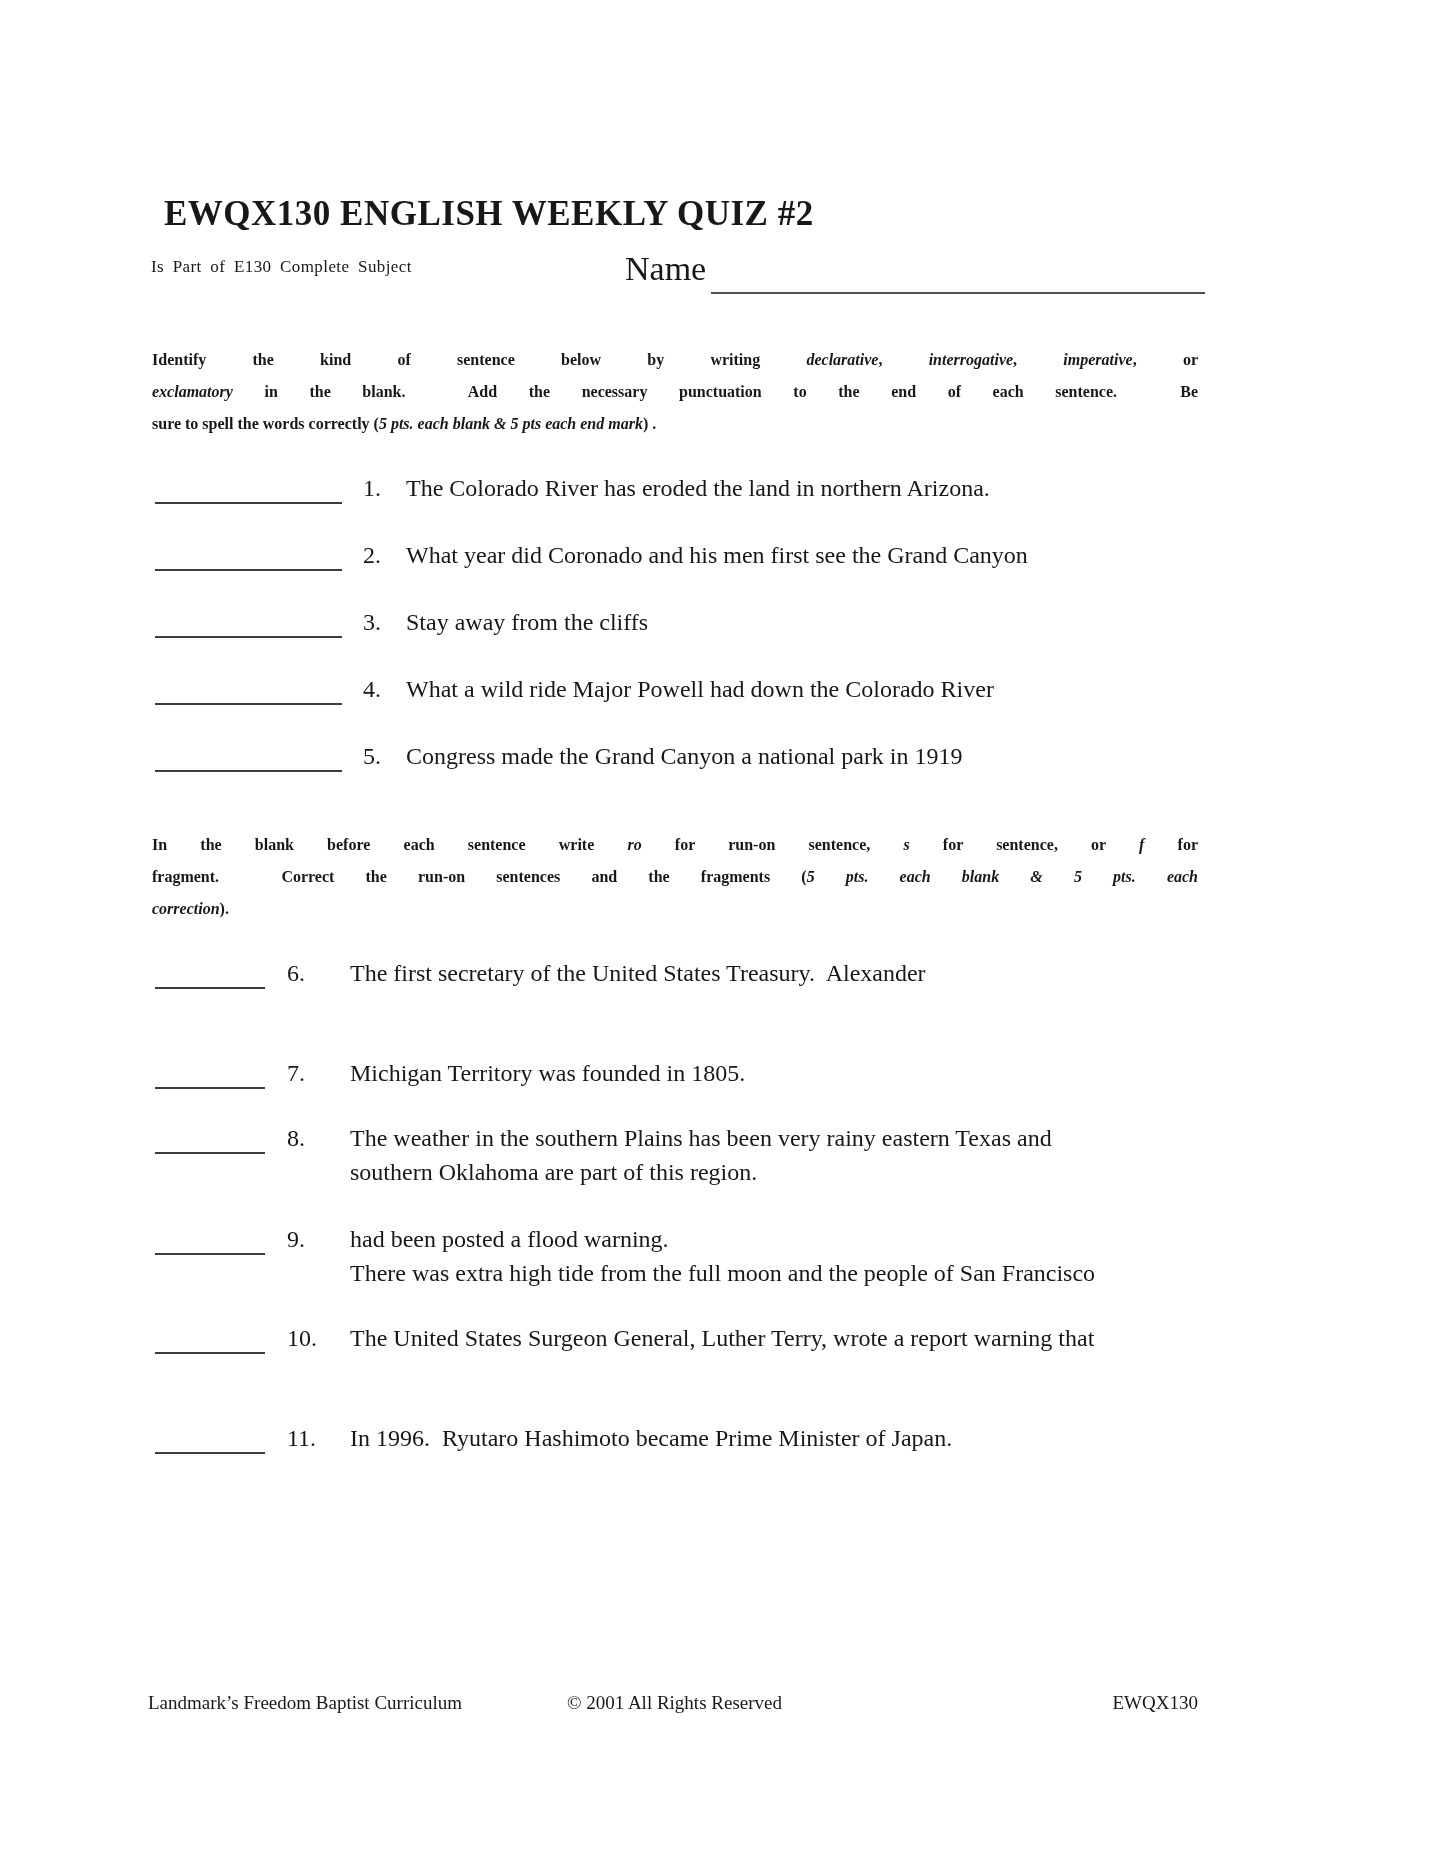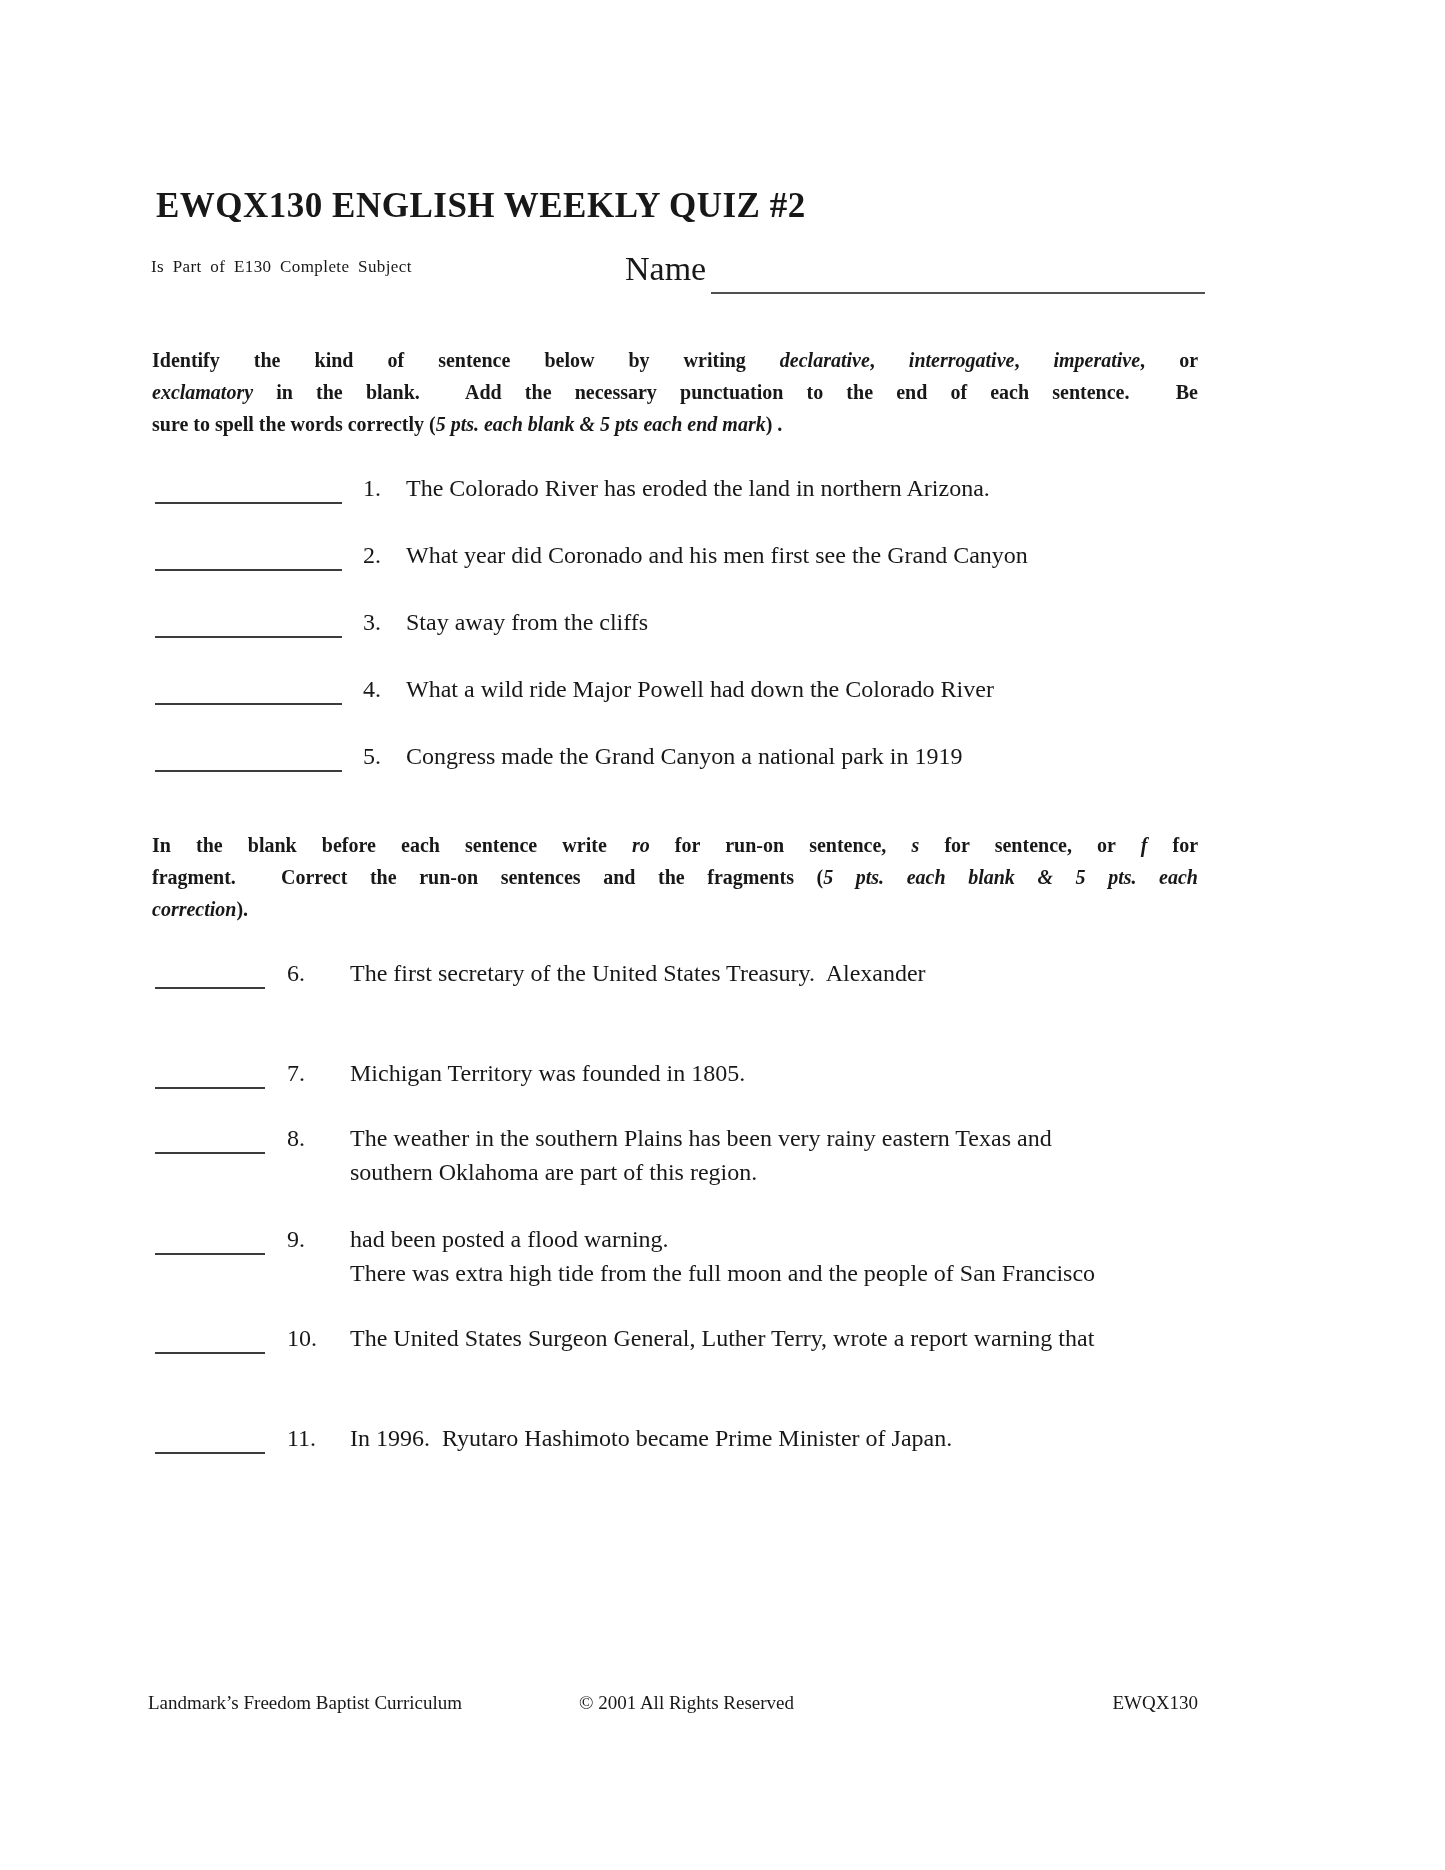--- a/index.html
+++ b/index.html
@@ -7,40 +7,40 @@
     position: relative;
     width: 1445px;
     height: 1870px;
     background: #ffffff;
     font-family: "Liberation Serif", serif;
     color: #181818;
     overflow: hidden;
   }
   .title {
     position: absolute; left: 152px; top: 182px;
-    font-size: 35px; font-weight: bold; margin: 4px; letter-spacing: 0.5px;
+    font-size: 35px; font-weight: bold; margin: 12px; letter-spacing: 0.5px;
     white-space: nowrap;
     font-family: Liberation Serif, serif;
   }
   .subtitle {
     position: absolute; left: 151px; top: 257px;
     font-size: 17px; letter-spacing: 0.4px; word-spacing: 4px;
     white-space: nowrap;
   }
   .name-label {
     position: absolute; left: 625px; top: 250px;
     font-size: 34px; white-space: nowrap;
   }
   .name-line {
     position: absolute; left: 711px; top: 258px; width: 494px; height: 34px;
     border-bottom: 2px solid #4f4f4f;
   }
   .para {
     position: absolute; left: 152px; width: 1046px;
-    font-size: 20px; font-weight: bold;
+    font-size: 16px; font-weight: bold;
   }
   .p1 { top: 344px; }
   .p2 { top: 829px; }
   .jline { line-height: 32px; text-align: justify; text-align-last: justify; }
   .jline.last { text-align-last: left; }
   .it { font-style: italic; }
   .s1row, .s2row {
     position: absolute; left: 152px; width: 1046px; height: 40px;
     font-size: 24px;
   }
@@ -55,21 +55,21 @@
   .inum  { position: absolute; left: 211px; top: 0; line-height: 34px; }
   .inum2 { position: absolute; left: 135px; top: 0; line-height: 34px; }
   .itext { position: absolute; left: 254px; top: 0; line-height: 34px; white-space: nowrap; }
   .ilines { position: absolute; left: 198px; top: 0; }
   .iline { line-height: 34px; white-space: nowrap; }
   .footer {
     position: absolute; left: 148px; top: 1692px; width: 1050px; height: 28px;
     font-size: 19px;
   }
   .f-left   { position: absolute; left: 0; white-space: nowrap; }
-  .f-center { position: absolute; left: 419px; white-space: nowrap; margin-left: 12px; }
+  .f-center { position: absolute; left: 419px; white-space: nowrap; }
   .f-right  { position: absolute; right: 0; white-space: nowrap; }
 </style>
 </head>
 <body>
 
 <div class="page">
 
   <h1 class="title">EWQX130 ENGLISH WEEKLY QUIZ #2</h1>
   <div class="subtitle">Is Part of E130 Complete Subject</div>
   <span class="name-label">Name</span>

